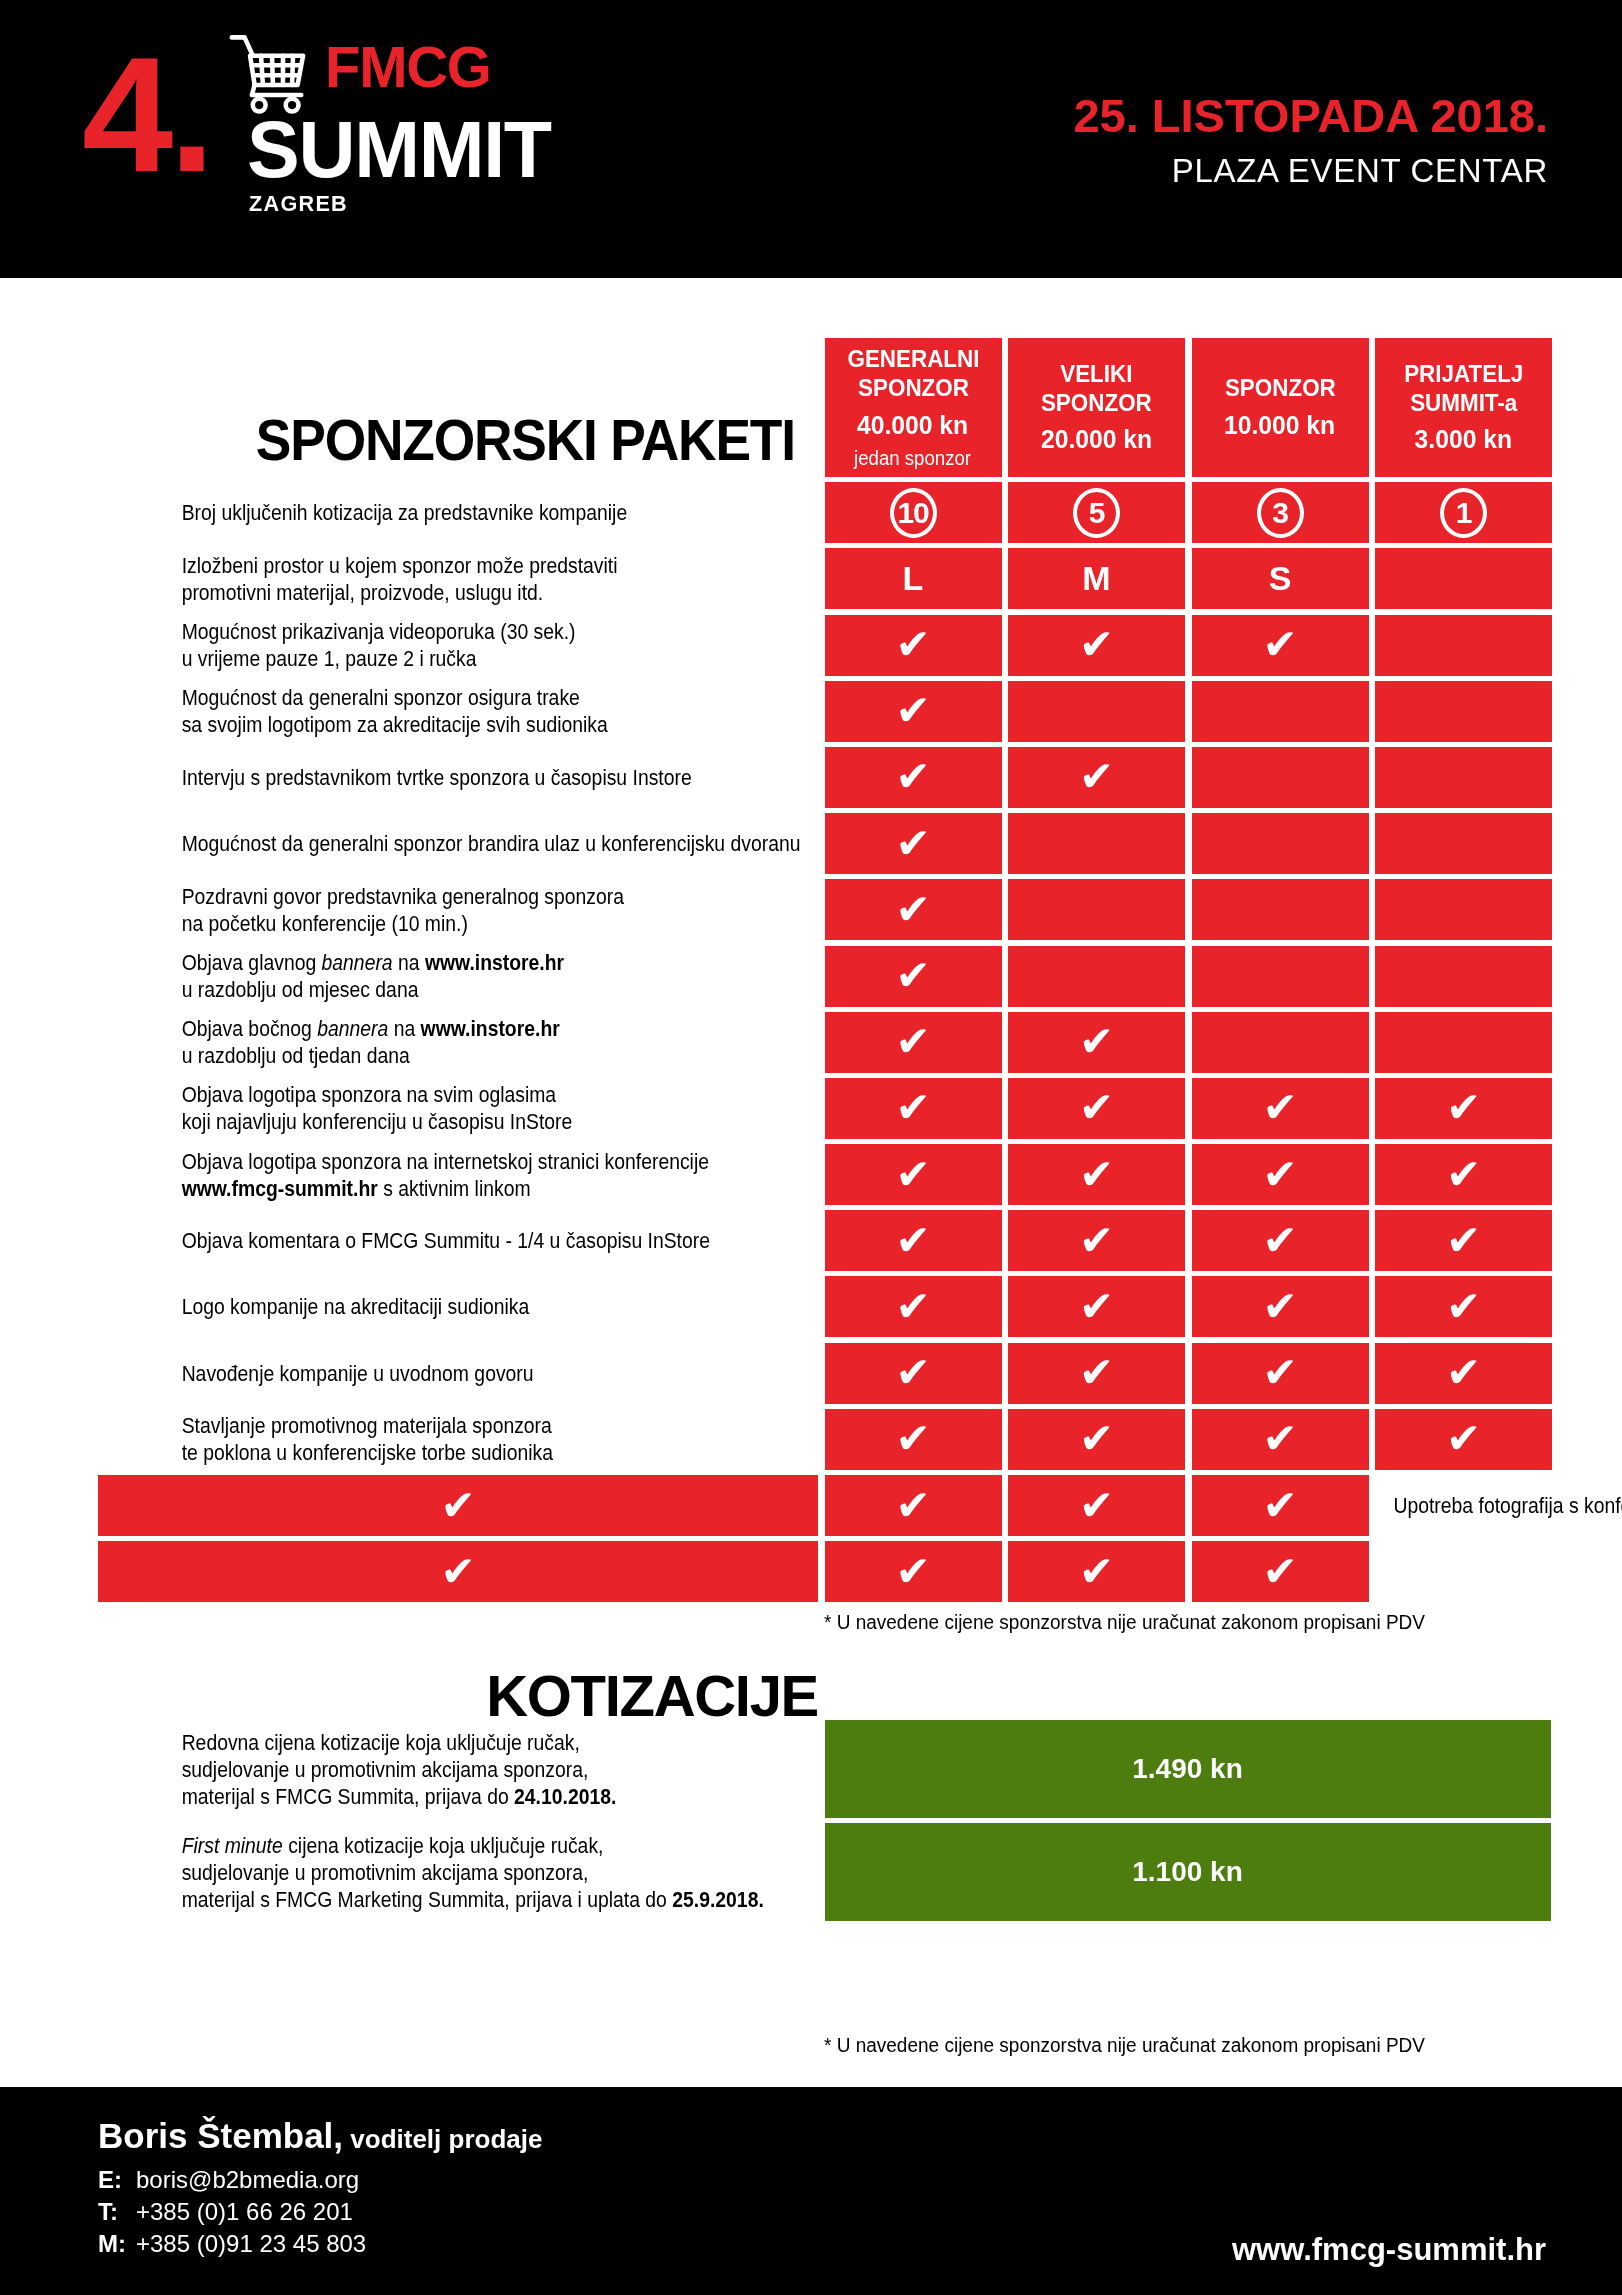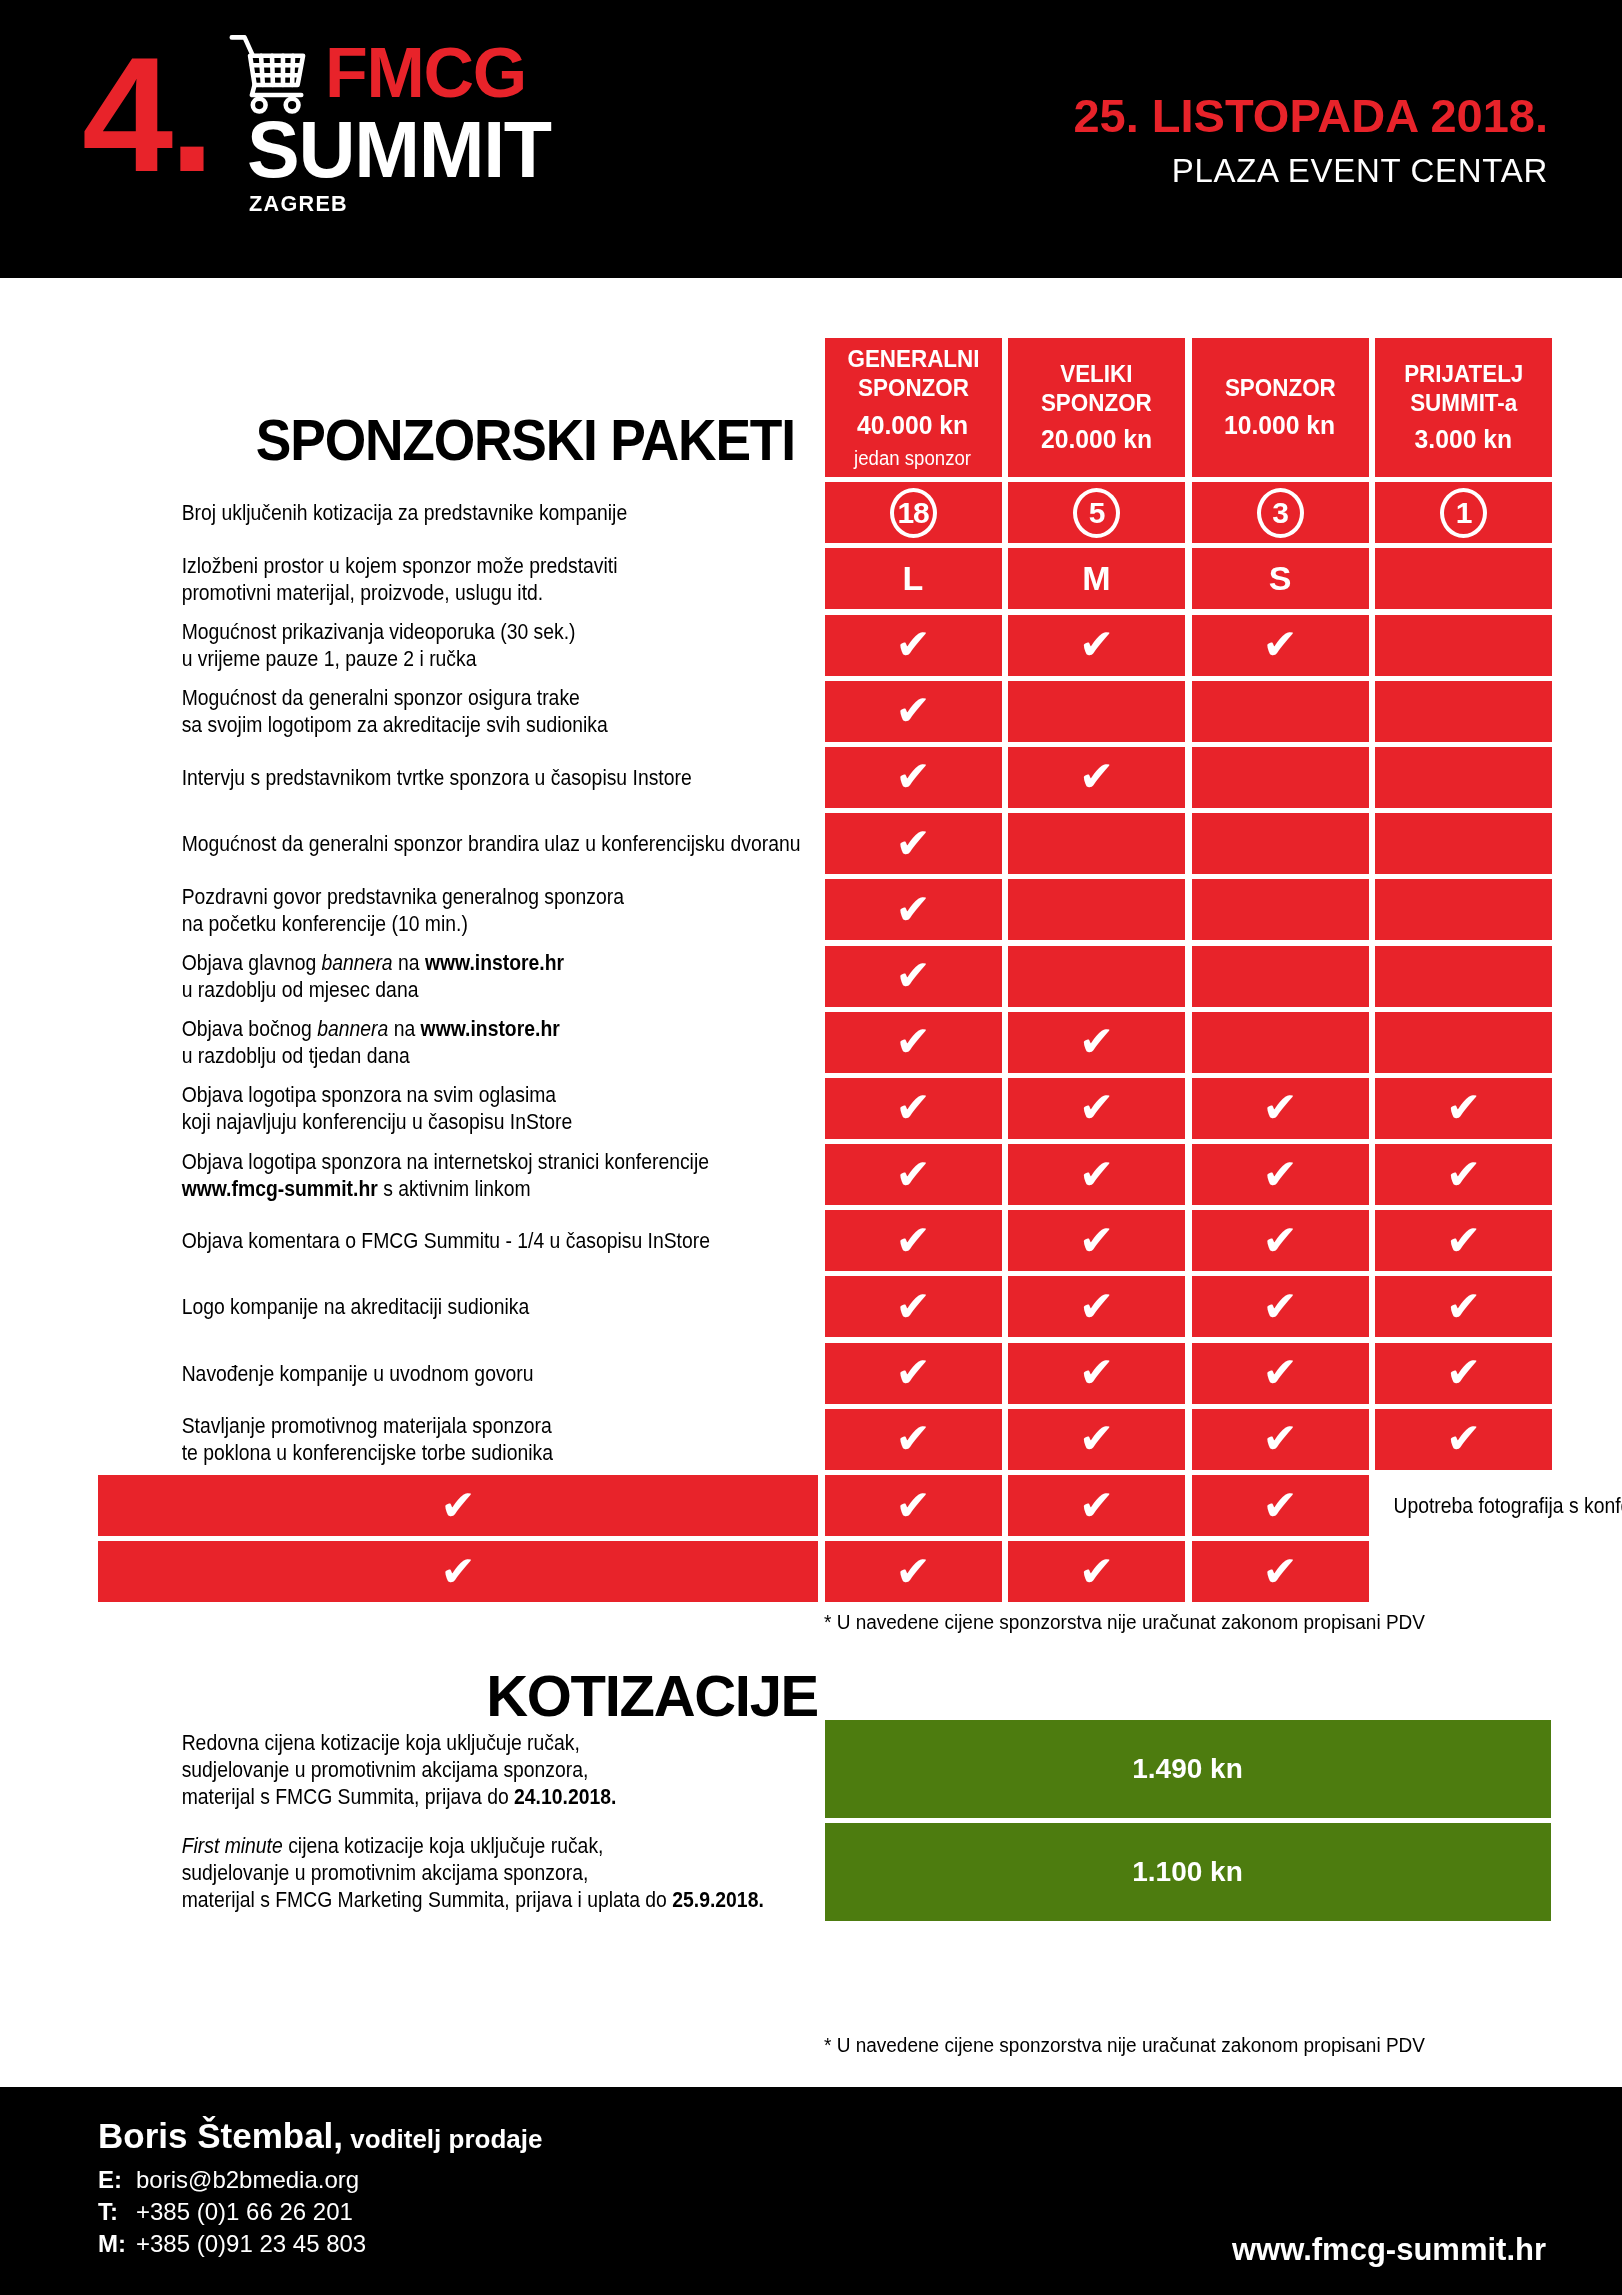--- a/index.html
+++ b/index.html
@@ -5,21 +5,21 @@
   * { margin:0; padding:0; box-sizing:border-box; }
   html,body { background:#555; }
   .page {
     position:relative; width:1623px; height:2295px; background:#ffffff;
     font-family:"Liberation Sans", sans-serif; overflow:hidden;
   }
   
   .topbar { position:absolute; left:0; top:0; width:1623px; height:278px; background:#000; }
   .logo-number { position:absolute; left:82px; top:33px; font-size:164px; font-weight:bold; line-height:1; color:#e8232a; letter-spacing:-3.9px; }
   .cart-icon { position:absolute; left:226px; top:31px; }
-  .brand-fmcg { position:absolute; left:325px; top:38px; font-size:70px; font-weight:bold; line-height:1; color:#e8232a; letter-spacing:-1.3px; }
+  .brand-fmcg { position:absolute; left:325px; top:38px; font-size:58px; font-weight:bold; line-height:1; color:#e8232a; letter-spacing:-1.3px; }
   .brand-summit { position:absolute; left:247px; top:110px; font-size:79px; font-weight:bold; line-height:1; color:#fff; letter-spacing:-1.3px; }
   .brand-city { position:absolute; left:249px; top:191px; font-size:21.6px; font-weight:bold; color:#fff; letter-spacing:1.3px; }
   .event { position:absolute; right:75px; top:88px; text-align:right; }
   .event-date { color:#e8232a; font-size:47px; font-weight:bold; letter-spacing:0px; }
   .event-venue { color:#ffffff; font-size:33px; font-weight:normal; margin-top:9.2px; letter-spacing:0.7px; }
 
   
   .sponsor-grid {
     position:absolute; left:98px; top:338px;
     display:grid;
@@ -110,21 +110,21 @@
         <div class="col-price">10.000 kn</div>
       </div>
       <div class="col-head">
         <div class="col-name">PRIJATELJ<br>SUMMIT-a</div>
         <div class="col-price">3.000 kn</div>
       </div>
       <div class="rlabel">
         <div class="line">Broj uključenih kotizacija za predstavnike kompanije</div>
       </div>
       <div class="vcell">
-        <div class="circle">18</div>
+        <div class="circle">10</div>
       </div>
       <div class="vcell">
         <div class="circle">5</div>
       </div>
       <div class="vcell">
         <div class="circle">3</div>
       </div>
       <div class="vcell">
         <div class="circle">1</div>
       </div>

